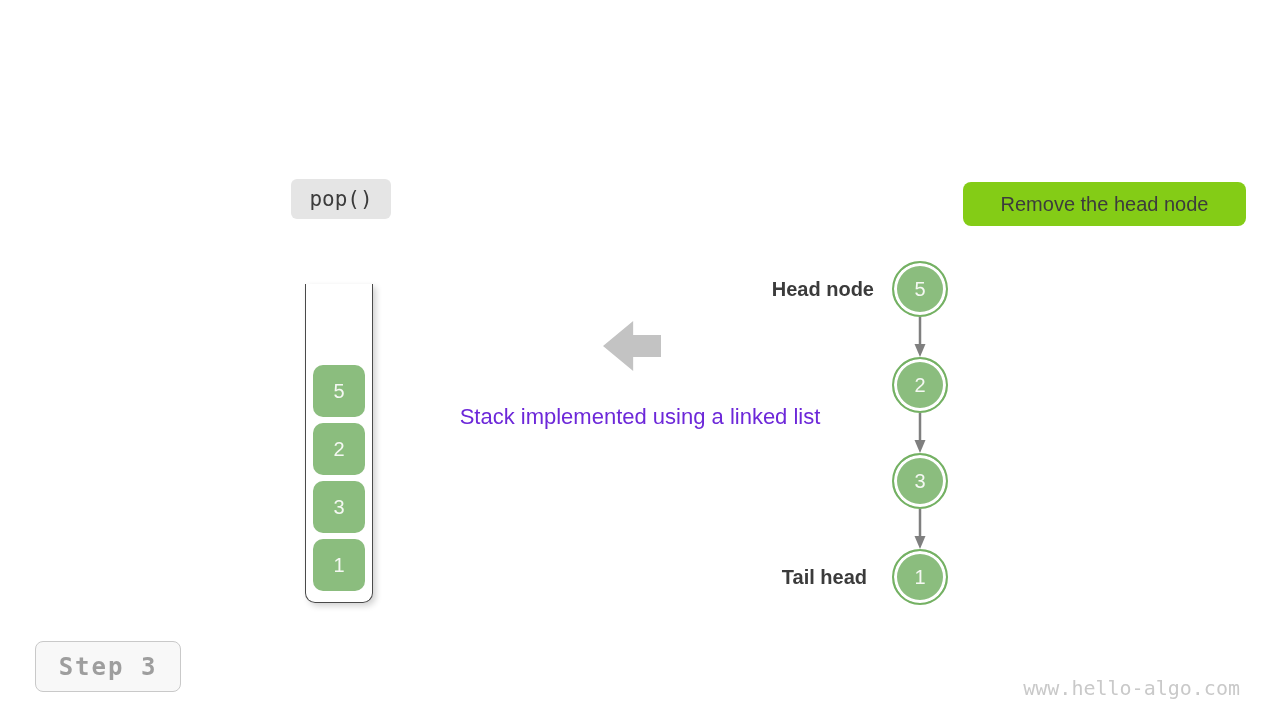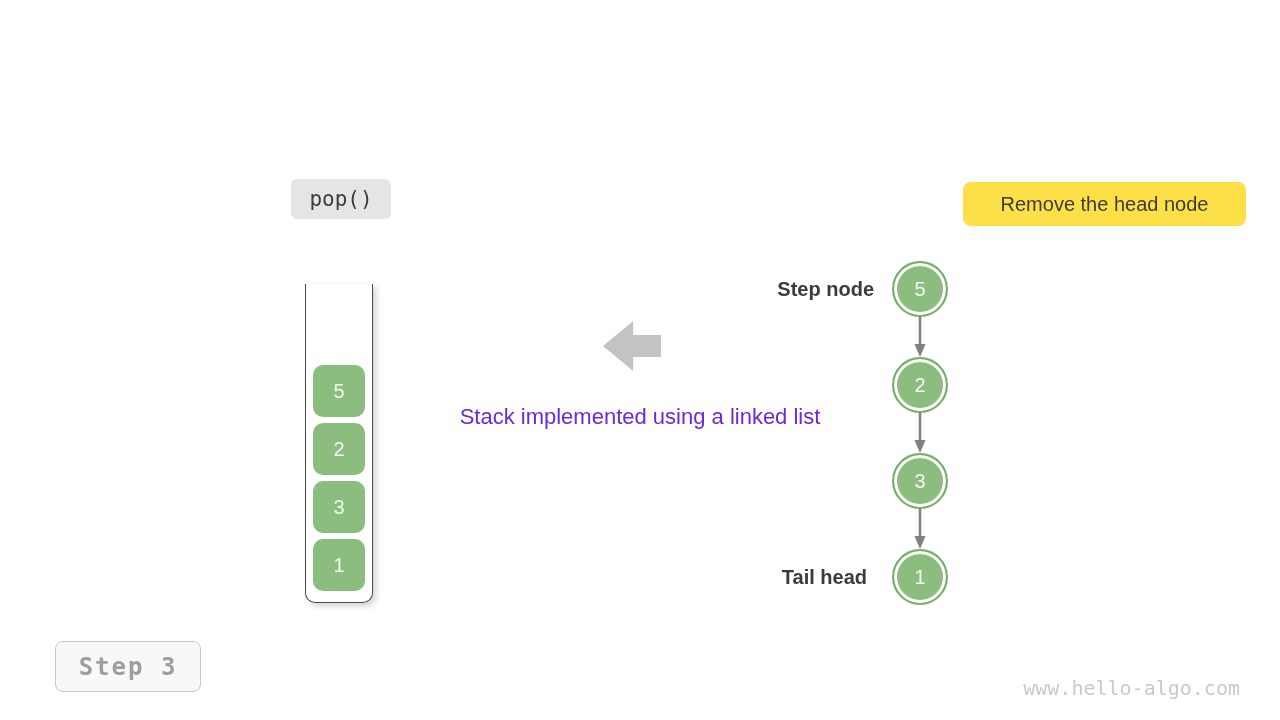--- a/index.html
+++ b/index.html
@@ -22,21 +22,21 @@
     background: #e5e5e5;
     border-radius: 6px;
     display: flex; align-items: center; justify-content: center;
     font-family: "DejaVu Sans Mono", monospace;
     font-size: 21px; color: #3c3c3c;
   }
   .desc-label {
     position: absolute;
     left: 963px; top: 182px;
     width: 283px; height: 44px;
-    background: #fde047;
+    background: #84cc16;
     border-radius: 8px;
     display: flex; align-items: center; justify-content: center;
     font-size: 20px; color: #3c3c3c;
   }
 
   
   .stack-container {
     position: absolute;
     left: 305px; top: 284px;
     width: 68px; height: 319px;
@@ -111,21 +111,20 @@
     position: absolute;
     left: 35px; top: 641px;
     width: 146px; height: 51px;
     background: #f8f8f8;
     border: 1.5px solid #c9c9c9;
     border-radius: 8px;
     display: flex; align-items: center; justify-content: center;
     font-family: "DejaVu Sans Mono", monospace;
     font-size: 24px; font-weight: 700; letter-spacing: 2px;
     color: #9e9e9e;
-    margin-left: 20px;
   }
 
   .watermark {
     position: absolute;
     right: 40px; top: 676px;
     font-family: "DejaVu Sans Mono", monospace;
     font-size: 20px; color: #c9c9c9;
   }
 </style>
 </head>
@@ -163,21 +162,21 @@
   </svg>
   <svg class="link-arrow a1" viewBox="0 0 14 40">
     <line x1="7" y1="0" x2="7" y2="29" stroke="#7f7f7f" stroke-width="2.5"></line>
     <polygon points="1.5,27 12.5,27 7,40" fill="#7f7f7f"></polygon>
   </svg>
   <svg class="link-arrow a2" viewBox="0 0 14 40">
     <line x1="7" y1="0" x2="7" y2="29" stroke="#7f7f7f" stroke-width="2.5"></line>
     <polygon points="1.5,27 12.5,27 7,40" fill="#7f7f7f"></polygon>
   </svg>
 
-  <div class="side-label head-label">Step node</div>
+  <div class="side-label head-label">Head node</div>
   <div class="side-label tail-label">Tail head</div>
 
   <div class="step-badge">
     <span>Step 3</span>
   </div>
 
   <div class="watermark">www.hello-algo.com</div>
 
 </div>
 

